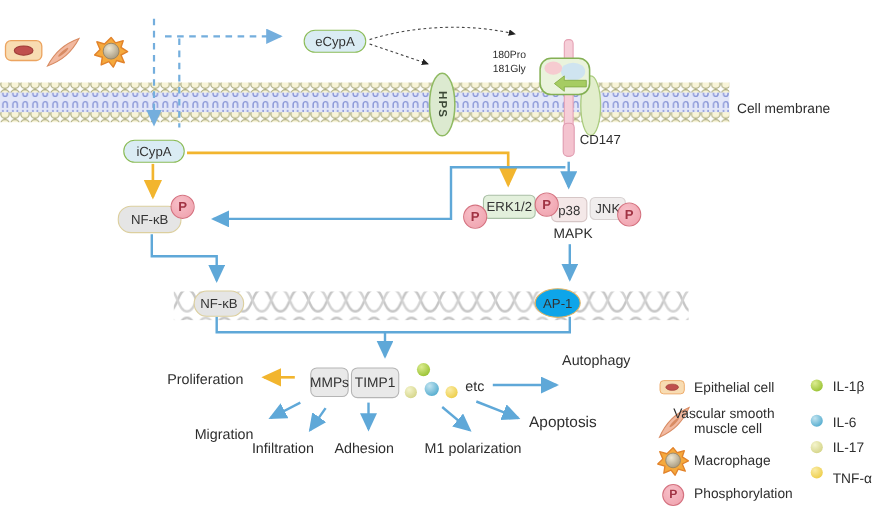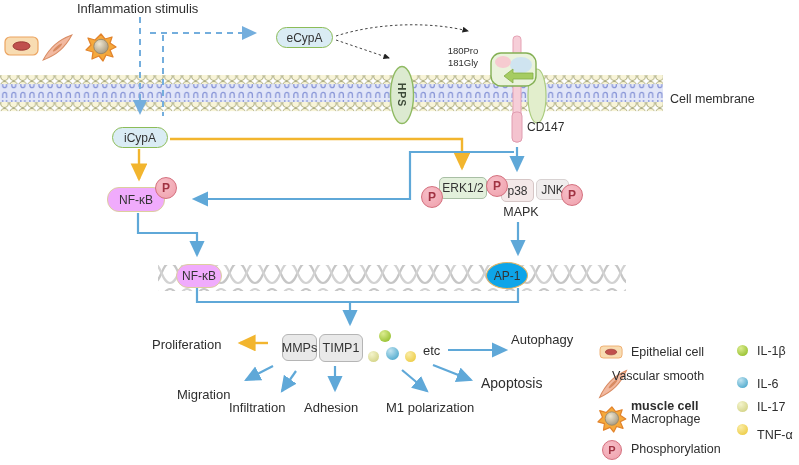--- a/index.html
+++ b/index.html
@@ -3,21 +3,21 @@
 <meta charset="utf-8">
 <style>
   html,body{margin:0;padding:0;background:#fff;}
   .canvas{position:relative;width:799px;height:465px;background:#ffffff;overflow:hidden;
           font-family:"Liberation Sans", sans-serif;color:#2e2e2e;}
   .canvas svg.layer{position:absolute;left:0;top:0;}
   .lbl{position:absolute;white-space:nowrap;font-size:12.5px;color:#2e2e2e;}
   .node{position:absolute;display:flex;align-items:center;justify-content:center;
         font-size:12px;color:#333;white-space:nowrap;box-sizing:border-box;}
   .pill{background:#daecf4;border:1.4px solid #8cbc58;border-radius:11px;}
-  .cream{background:#f0abfc;border:1.2px solid #dccf9e;border-radius:12px;}
+  .cream{background:#e5e5e5;border:1.2px solid #dccf9e;border-radius:12px;}
   .gray{background:#e9e9e9;border:1.2px solid #b5b5b5;border-radius:6px;font-size:12.5px;text-align:right;}
   .pcircle{position:absolute;width:22px;height:22px;border-radius:50%;
            background:radial-gradient(circle at 38% 32%, #f7bfc8, #ef9fab);
            border:1.2px solid #d4707e;color:#a13343;font-weight:bold;font-size:12px;
            display:flex;align-items:center;justify-content:center;box-sizing:border-box;}
   .dot{position:absolute;border-radius:50%;}
   .d-green{background:radial-gradient(circle at 35% 30%, #dcec90, #9cc437 75%);}
   .d-blue{background:radial-gradient(circle at 35% 30%, #c2e4f0, #58aed0 75%);}
   .d-pale{background:radial-gradient(circle at 35% 30%, #f4f4cc, #d6d68c 75%);}
   .d-yellow{background:radial-gradient(circle at 35% 30%, #faeca6, #eecf4e 75%);}
@@ -147,21 +147,20 @@
       <use href="#epi" transform="translate(600,346) scale(0.67)"></use>
     </g>
     <g>
       <use href="#vsmc" transform="translate(613,384) rotate(-45)"></use>
     </g>
     <g>
       <use href="#mac" transform="translate(597,406) scale(0.93)"></use>
     </g>
   </svg>
 
-  <div class="lbl" style="left:77px;top:1px;font-size:13px;">Inflammation stimulis</div>
 
   <div class="node pill" style="left:276px;top:27px;width:57px;height:21px;">eCypA</div>
 
   <div class="node pill" style="left:112px;top:127px;width:56px;height:21px;">iCypA</div>
 
   <div class="hps">HPS</div>
 
   <div class="site">
     <div>180Pro</div>
     <div>181Gly</div>
@@ -198,26 +197,26 @@
   <div class="dot d-yellow" style="left:405px;top:351px;width:11px;height:11px;"></div>
 
   <div class="lbl" style="left:423px;top:343px;font-size:13px;">etc</div>
 
   <div class="lbl" style="left:152px;top:337px;font-size:13px;">Proliferation</div>
   <div class="lbl" style="left:177px;top:371px;font-size:13px;margin-top:16px;">Migration</div>
   <div class="lbl" style="left:229px;top:400px;font-size:13px;">Infiltration</div>
   <div class="lbl" style="left:304px;top:400px;font-size:13px;">Adhesion</div>
   <div class="lbl" style="left:386px;top:400px;font-size:13px;">M1 polarization</div>
   <div class="lbl" style="left:481px;top:375px;font-size:14px;">Apoptosis</div>
-  <div class="lbl" style="left:511px;top:332px;font-size:13px;">Autophagy</div>
+  <div class="lbl" style="left:511px;top:320px;font-size:13px;">Autophagy</div>
 
   <div>
     <div class="lbl" style="left:631px;top:345px;">Epithelial cell</div>
     <div class="lbl" style="left:612px;top:369px;">Vascular smooth</div>
-    <div class="lbl" style="left:631px;top:399px;font-weight:bold;">muscle cell</div>
+    <div class="lbl" style="left:631px;top:383px;">muscle cell</div>
     <div class="lbl" style="left:631px;top:412px;">Macrophage</div>
     <div class="pcircle small-p" style="left:602px;top:440px;">P</div>
     <div class="lbl" style="left:631px;top:442px;">Phosphorylation</div>
 
     <div class="dot d-green" style="left:737px;top:345px;width:11px;height:11px;"></div>
     <div class="lbl" style="left:757px;top:344px;">IL-1β</div>
     <div class="dot d-blue" style="left:737px;top:377px;width:11px;height:11px;"></div>
     <div class="lbl" style="left:757px;top:377px;">IL-6</div>
     <div class="dot d-pale" style="left:737px;top:401px;width:11px;height:11px;"></div>
     <div class="lbl" style="left:757px;top:400px;">IL-17</div>

